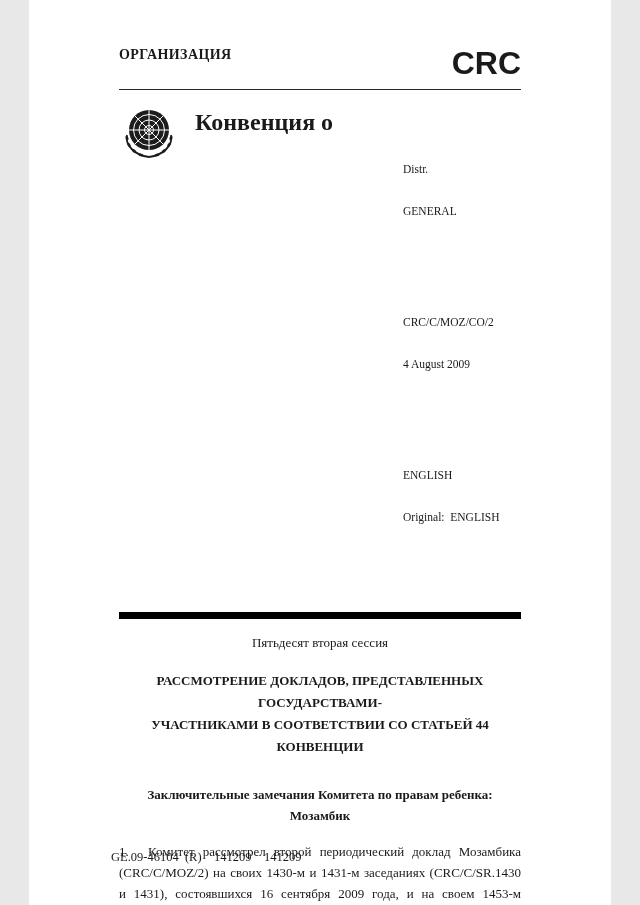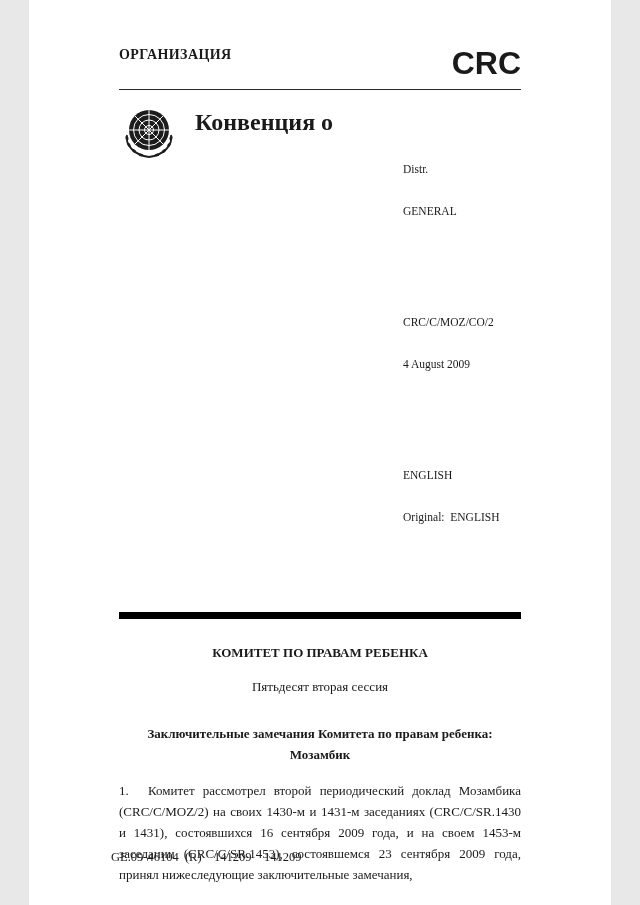--- a/index.html
+++ b/index.html
@@ -149,24 +149,27 @@
         <div>ENGLISH</div>
         <div>Original:  ENGLISH</div>
       </div>
     </div>
   </div>
 
   <div class="thick-bar"></div>
 
   <div class="doc-body">
 
-    <div class="committee-heading center">КОМИТЕТ ПО ПРАВАМ РЕБЕНКА</div>
 
     <div class="session-heading center">Пятьдесят вторая сессия</div>
 
+    <div class="main-title center">
+      <div>РАССМОТРЕНИЕ ДОКЛАДОВ, ПРЕДСТАВЛЕННЫХ ГОСУДАРСТВАМИ-</div>
+      <div>УЧАСТНИКАМИ В СООТВЕТСТВИИ СО СТАТЬЕЙ 44 КОНВЕНЦИИ</div>
+    </div>
 
     <div class="subtitle center">Заключительные замечания Комитета по правам ребенка:  Мозамбик</div>
 
     <p class="para"><span class="pnum">1.</span><span>Комитет рассмотрел второй периодический доклад Мозамбика (CRC/C/MOZ/2) на своих 1430-м и 1431-м заседаниях (CRC/C/SR.1430 и 1431), состоявшихся 16 сентября 2009 года, и на своем 1453-м заседании (CRC/C/SR.1453), состоявшемся 23 сентября 2009 года, принял нижеследующие заключительные замечания,</span></p>
 
   </div>
 
   <div class="footer-line">GE.09-46104  (R)    141209    141209</div>
 
 </div>

